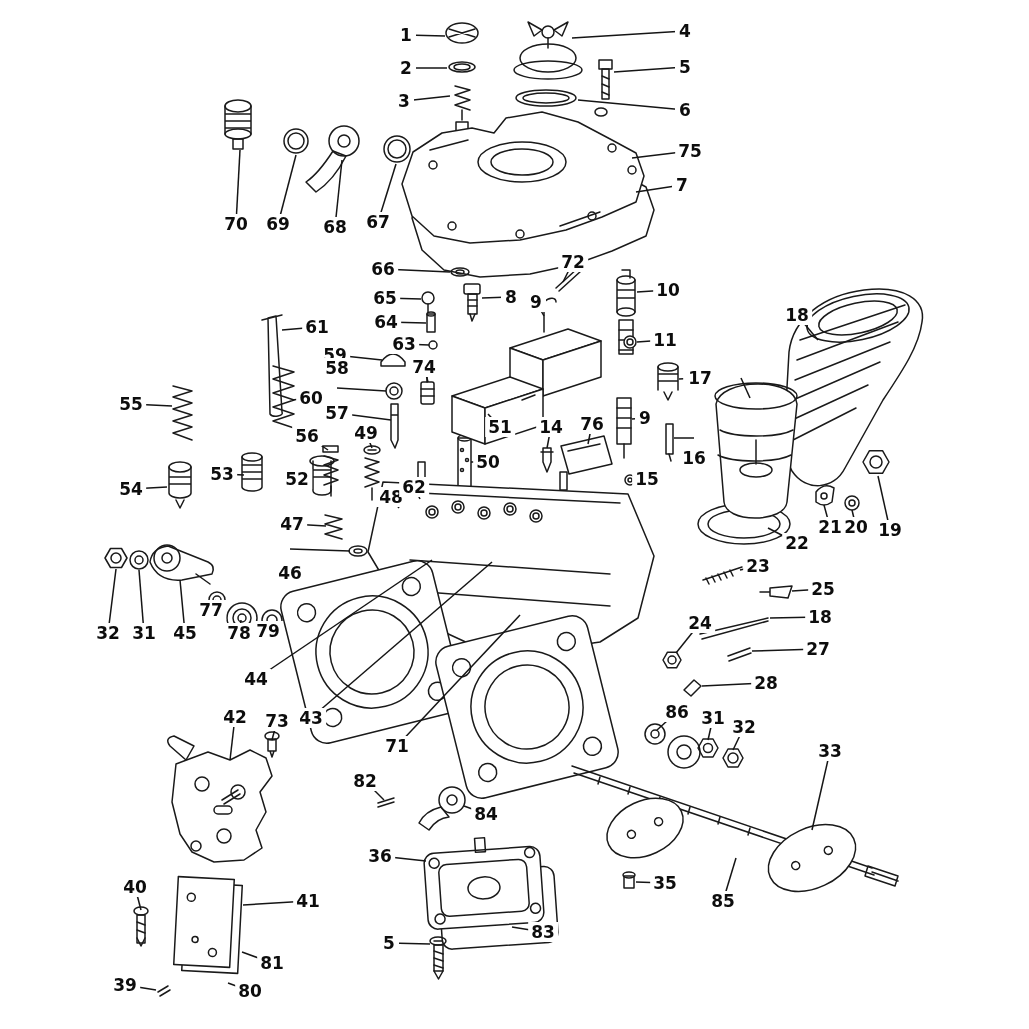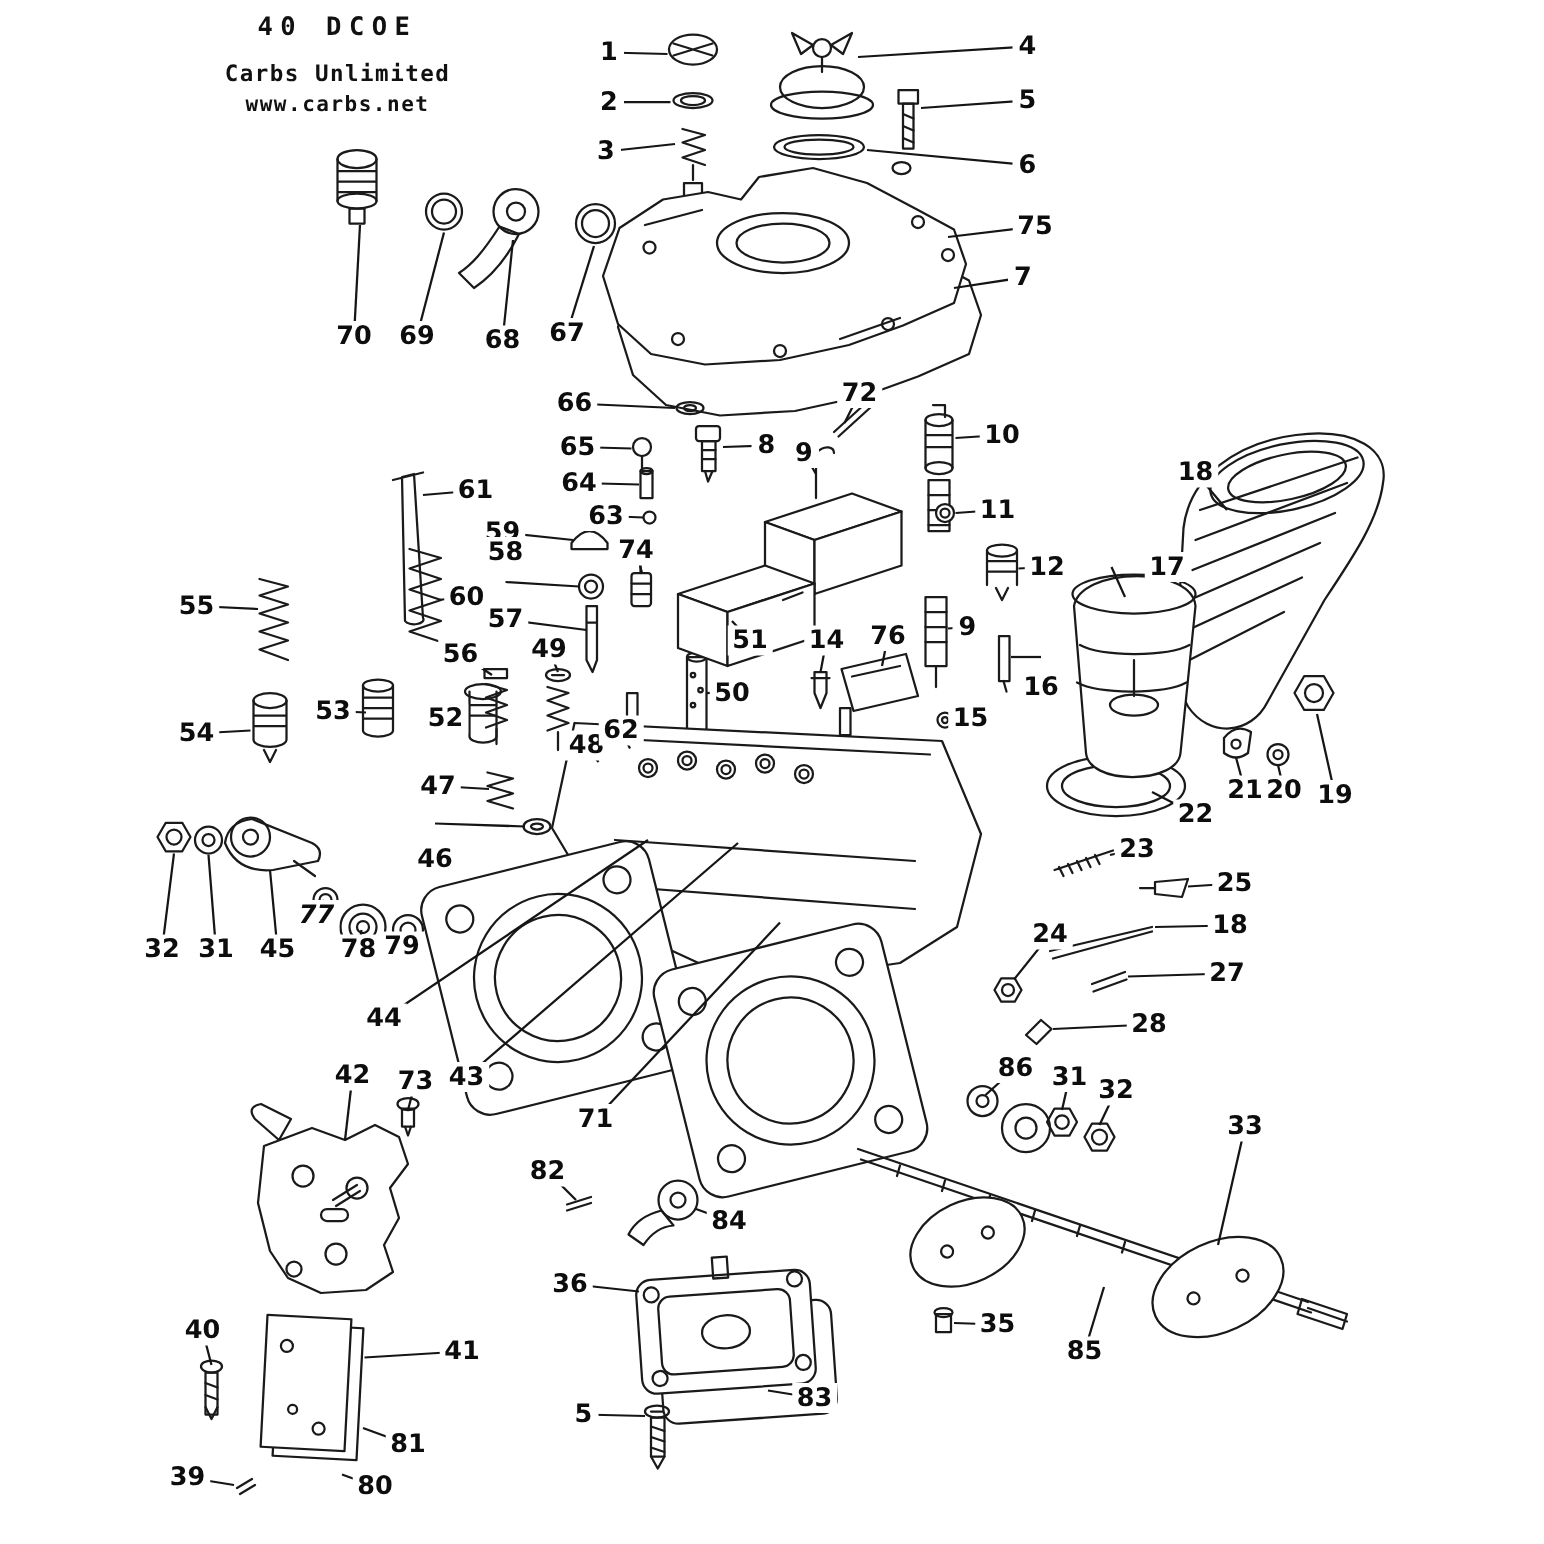--- a/index.html
+++ b/index.html
@@ -15,25 +15,20 @@
   #callouts{position:absolute;left:0;top:0;width:1029px;height:1029px;}
   .callout{position:absolute;transform:translate(-50%,-50%);
         font:bold 17px "DejaVu Sans",sans-serif;color:#0d0d0d;
         background:#fff;padding:0 3px;line-height:20px;text-align:center;min-width:14px;}
 </style>
 </head>
 <body>
 
 <div class="page">
 
-  <header class="hdr">
-    <div class="model">40 DCOE</div>
-    <div class="company">Carbs Unlimited</div>
-    <div class="website">www.carbs.net</div>
-  </header>
 
   <svg class="art" viewBox="0 0 1029 1029">
     <defs>
       <path id="coverP" d="M413,152 L442,133 L472,128 L494,133 L506,118 L542,112 L578,122 L612,140 L636,153 L644,176 L636,202 L602,217 L566,230 L520,240 L470,243 L434,236 L412,216 L402,184 Z"></path>
       <rect id="pumpCoverP" x="426" y="850" width="116" height="76" rx="10"></rect>
     </defs>
     <g stroke="#1a1a1a" stroke-width="1.5" fill="none" stroke-linejoin="round" stroke-linecap="round">
 
       <g>
         <ellipse cx="462" cy="33" rx="16" ry="10"></ellipse>
@@ -455,21 +450,21 @@
       <div class="callout" style="left: 573px; top: 262px;">72</div>
       <div class="callout" style="left: 668px; top: 290px;">10</div>
       <div class="callout" style="left: 665px; top: 340px;">11</div>
       <div class="callout" style="left: 797px; top: 315px;">18</div>
       <div class="callout" style="left: 317px; top: 327px;">61</div>
       <div class="callout" style="left: 335px; top: 355px;">59</div>
       <div class="callout" style="left: 424px; top: 367px;">74</div>
       <div class="callout" style="left: 337px; top: 368px;">58</div>
       <div class="callout" style="left: 311px; top: 398px;">60</div>
       <div class="callout" style="left: 698px; top: 378px;">12</div>
-      <div class="callout" style="left: 778px; top: 378px;">17</div>
+      <div class="callout" style="left: 700px; top: 378px;">17</div>
       <div class="callout" style="left: 131px; top: 404px;">55</div>
       <div class="callout" style="left: 337px; top: 413px;">57</div>
       <div class="callout" style="left: 645px; top: 418px;">9</div>
       <div class="callout" style="left: 307px; top: 436px;">56</div>
       <div class="callout" style="left: 366px; top: 433px;">49</div>
       <div class="callout" style="left: 500px; top: 427px;">51</div>
       <div class="callout" style="left: 551px; top: 427px;">14</div>
       <div class="callout" style="left: 592px; top: 424px;">76</div>
       <div class="callout" style="left: 694px; top: 458px;">16</div>
       <div class="callout" style="left: 222px; top: 474px;">53</div>
@@ -484,21 +479,21 @@
       <div class="callout" style="left: 830px; top: 527px; text-align: center;">21</div>
       <div class="callout" style="left: 856px; top: 527px;">20</div>
       <div class="callout" style="left: 890px; top: 530px;">19</div>
       <div class="callout" style="left: 797px; top: 543px;">22</div>
       <div class="callout" style="left: 758px; top: 566px;">23</div>
       <div class="callout" style="left: 823px; top: 589px;">25</div>
       <div class="callout" style="left: 820px; top: 617px;">18</div>
       <div class="callout" style="left: 108px; top: 633px;">32</div>
       <div class="callout" style="left: 144px; top: 633px;">31</div>
       <div class="callout" style="left: 185px; top: 633px;">45</div>
-      <div class="callout" style="left: 211px; top: 610px; font-style: italic;">77</div>
+      <div class="callout" style="left: 211px; top: 610px;">77</div>
       <div class="callout" style="left: 239px; top: 633px;">78</div>
       <div class="callout" style="left: 268px; top: 631px;">79</div>
       <div class="callout" style="left: 700px; top: 623px;">24</div>
       <div class="callout" style="left: 818px; top: 649px;">27</div>
       <div class="callout" style="left: 766px; top: 683px;">28</div>
       <div class="callout" style="left: 256px; top: 679px;">44</div>
       <div class="callout" style="left: 277px; top: 721px;">73</div>
       <div class="callout" style="left: 311px; top: 718px;">43</div>
       <div class="callout" style="left: 235px; top: 717px;">42</div>
       <div class="callout" style="left: 677px; top: 712px;">86</div>

